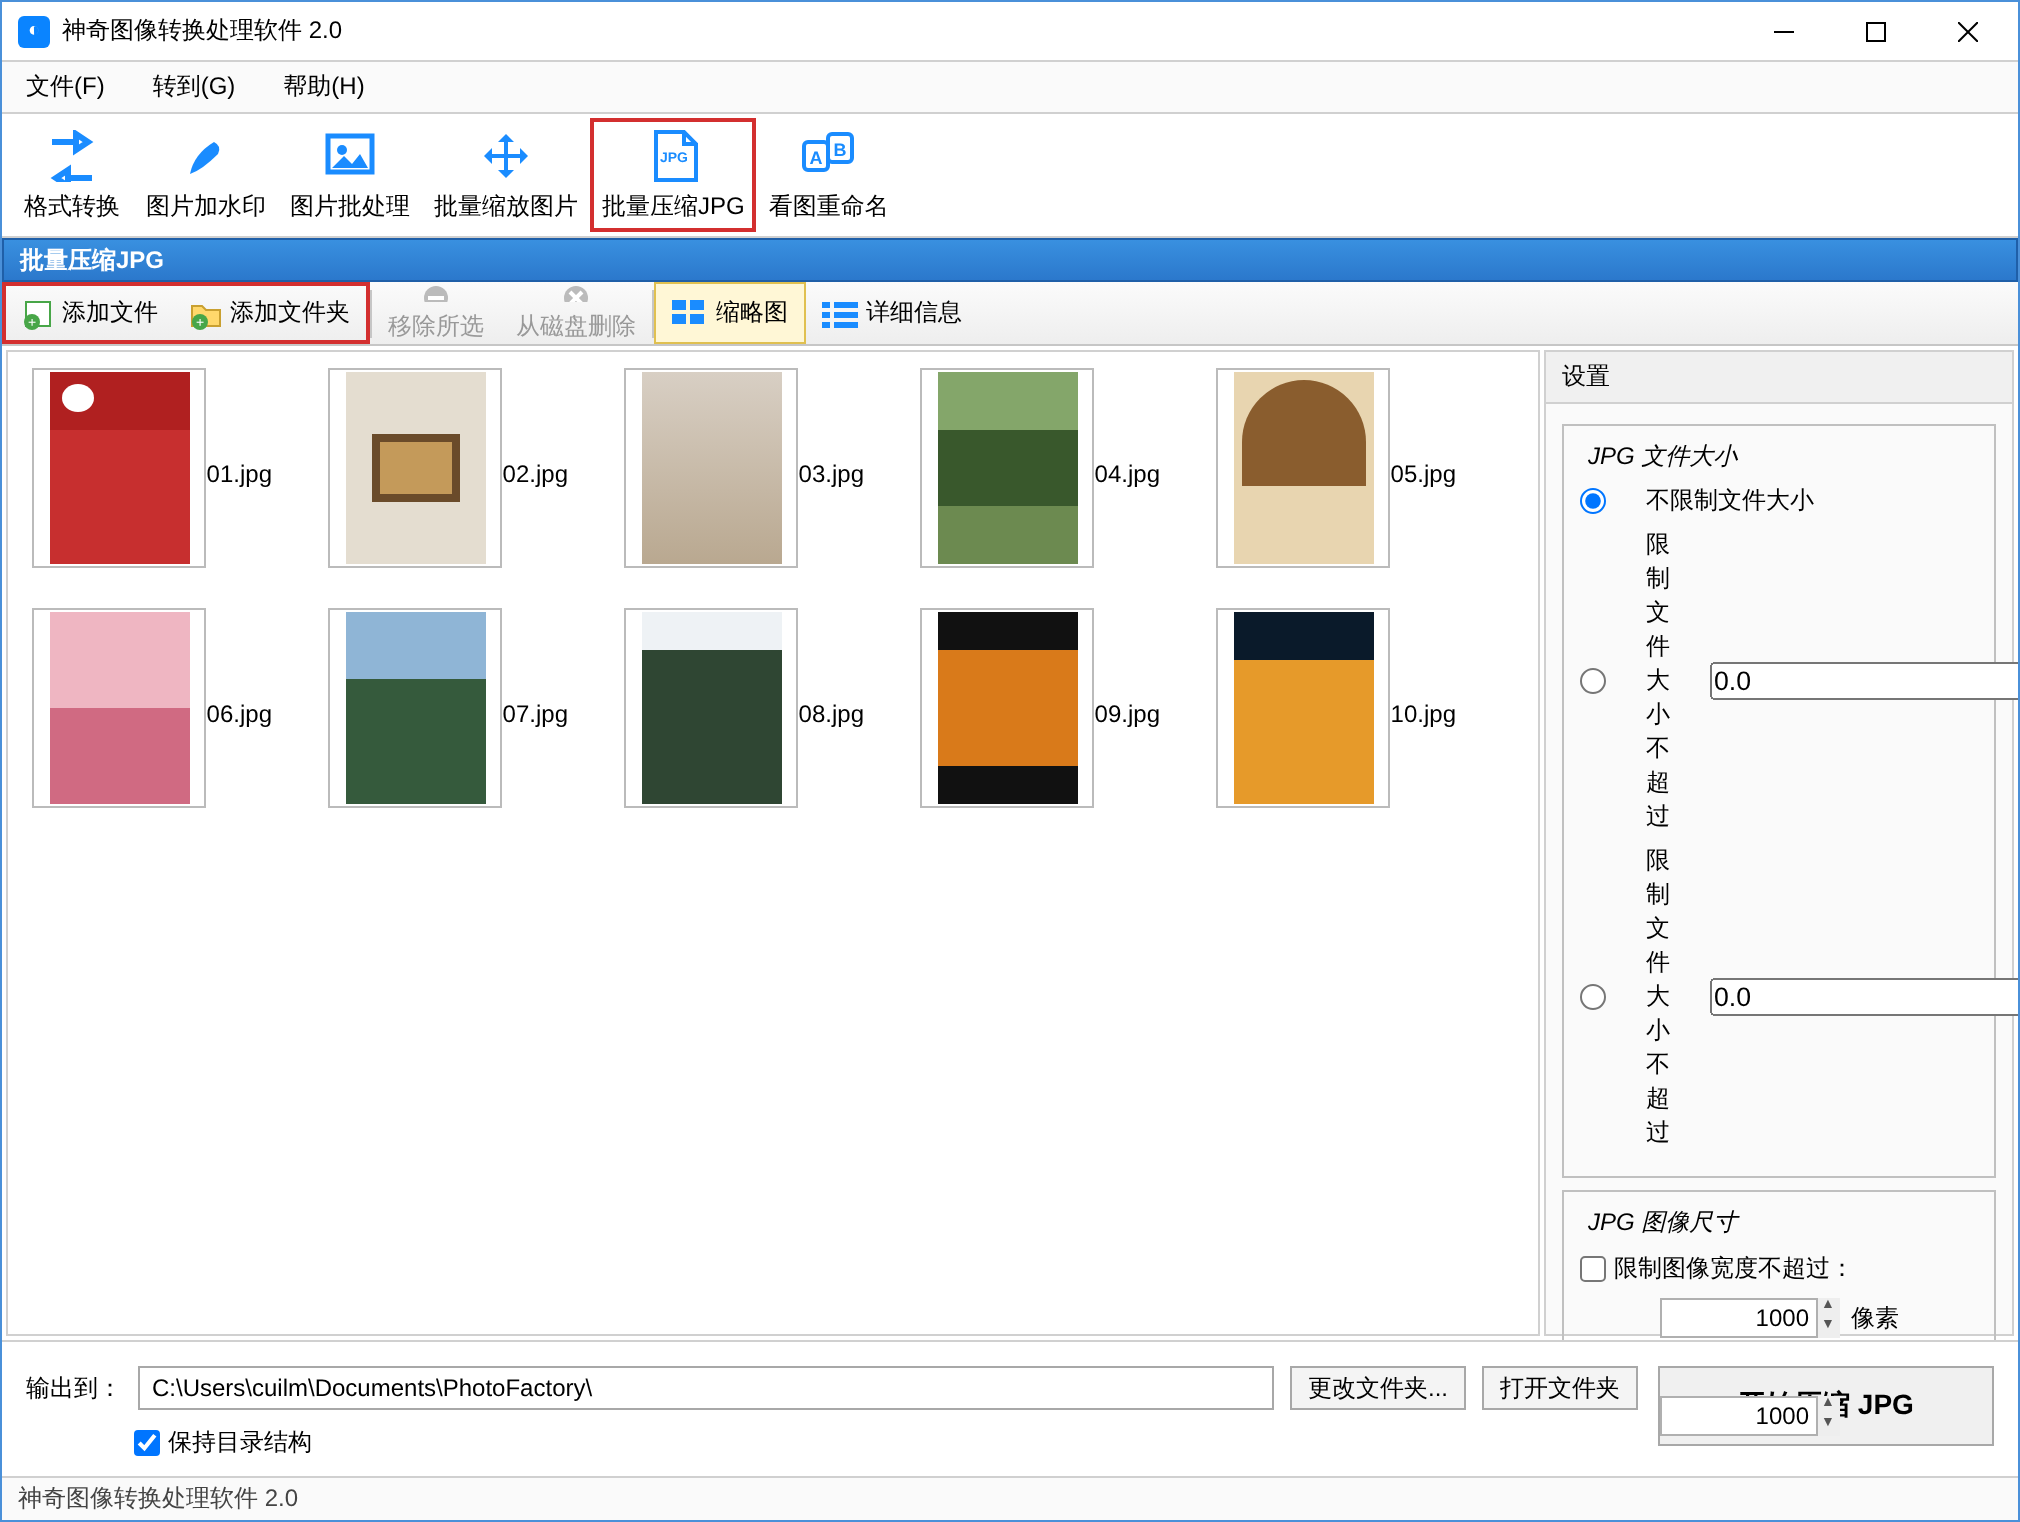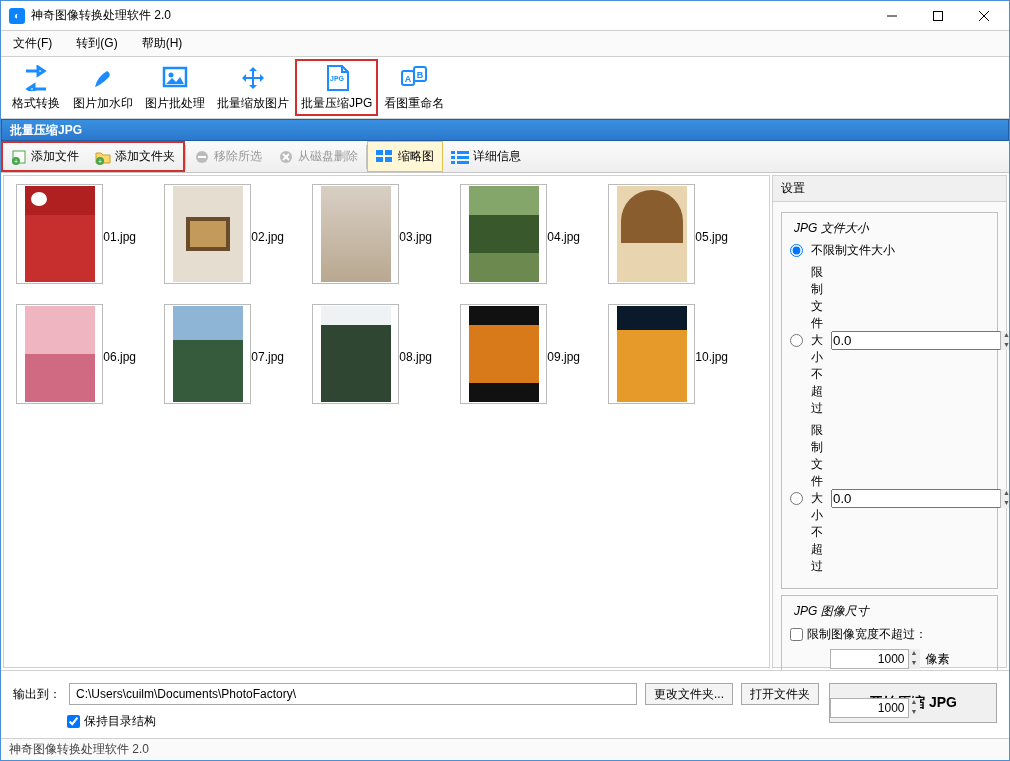--- a/index.html
+++ b/index.html
@@ -24,21 +24,21 @@
 .tool-btn.highlighted { border: 2px solid #d32f2f; padding: 2px 4px; }
 
 
 .section-header { height: 22px; background: linear-gradient(#3990e0, #2b78cc); color: #fff; display: flex; align-items: center; padding: 0 8px; font-size: 12px; font-weight: bold; border: 1px solid #1f5fa8; }
 
 
 .actionbar { height: 32px; display: flex; align-items: center; background: linear-gradient(#fbfbfb, #eee); border-bottom: 1px solid #c6c6c6; }
 .action-group { display: flex; align-items: center; height: 100%; }
 .action-group.highlighted { border: 2px solid #d32f2f; }
 .action-btn { display: flex; align-items: center; gap: 4px; padding: 0 8px; height: 100%; }
-.action-btn.disabled { color: #999; }
+.action-btn.disabled { color: #999; flex-direction: column; }
 .sep { width: 1px; height: 24px; background: #c6c6c6; }
 .view-btn { display: flex; align-items: center; gap: 4px; padding: 0 8px; height: 100%; }
 .view-btn.active { background: #fff7d6; border: 1px solid #e0c050; }
 .blue-icon { color: #1a8cff; }
 
 
 .main { flex: 1; display: flex; min-height: 0; }
 .thumbs { flex: 1; padding: 8px 12px; overflow: auto; border: 1px solid #d0d0d0; margin: 2px; background: #fff; }
 .thumb-grid { display: flex; flex-wrap: wrap; gap: 20px 28px; }
 .thumb { display: flex; flex-direction: row; align-items: center; width: 120px; }
@@ -67,21 +67,21 @@
 .sidepanel .panel-title { padding: 4px 8px; font-size: 12px; border-bottom: 1px solid #d0d0d0; background: #f0f0f0; }
 .sidepanel .panel-body { padding: 4px 8px; font-size: 12px; }
 .fieldset { border: 1px solid #c0c0c0; margin: 6px 0; padding: 8px 8px; }
 .fieldset .legend { font-size: 12px; margin-top: -14px; background: #fafafa; display: inline-block; padding: 0 4px; font-style: italic; }
 .row { display: flex; align-items: center; margin: 6px 0; gap: 4px; }
 .row input[type=text] { width: 56px; text-align: right; border: 1px solid #b0b0b0; background: #fff; padding: 1px 14px 1px 2px; font-size: 12px; height: 20px; }
 .spinner-wrap { position: relative; display: inline-block; }
 .spinner-wrap .spin { position: absolute; right: 0; top: 0; height: 100%; width: 12px; display: flex; flex-direction: column; }
 .spinner-wrap .spin div { flex: 1; border-left: 1px solid #b0b0b0; background: #eee; font-size: 7px; text-align: center; line-height: 8px; color:#555;}
 .unit { font-size: 12px; }
-.radio-row { display: flex; align-items: center; gap: 8px; margin: 5px 0; }
+.radio-row { display: flex; align-items: center; gap: 20px; margin: 5px 0; }
 
 
 .bottombar { border-top: 1px solid #d0d0d0; padding: 12px 12px 8px 12px; display: flex; align-items: flex-start; gap: 10px; background: #fff; }
 .out-left { flex: 1; }
 .out-row { display: flex; align-items: center; gap: 8px; }
 .out-row input[type=text] { flex: 1; border: 1px solid #a8a8a8; padding: 3px 6px; font-size: 12px; height: 22px; }
 .out-row button { padding: 2px 8px; height: 22px; border: 1px solid #a8a8a8; background: #f4f4f4; font-size: 12px; }
 .keep-row { margin-top: 8px; display: flex; align-items: center; gap: 4px; padding-left: 54px;}
 .big-btn { width: 168px; height: 40px; border: 1px solid #a8a8a8; background: #f0f0f0; font-size: 14px; font-weight: bold; }
 

